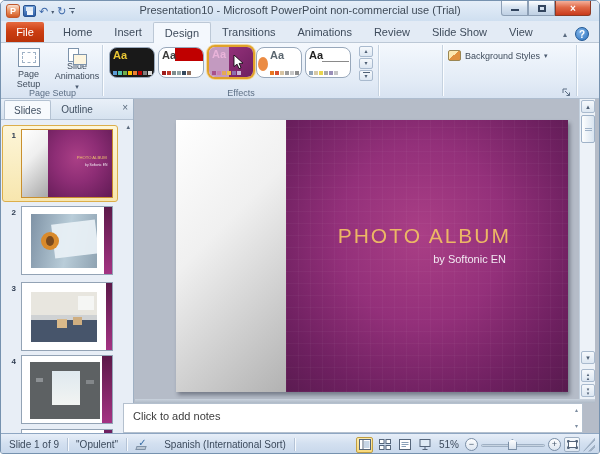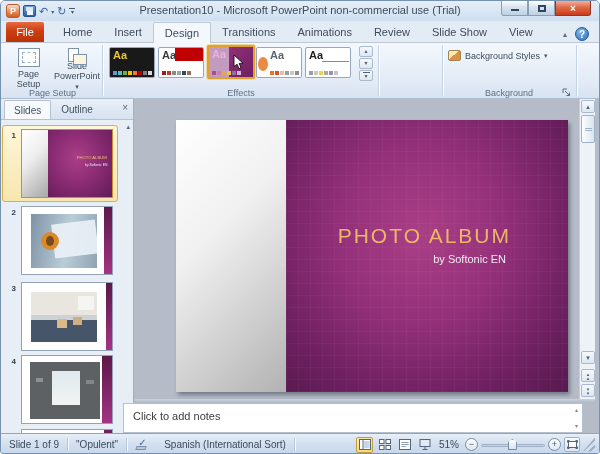--- a/index.html
+++ b/index.html
@@ -42,21 +42,21 @@
   .bigbtn{position:absolute;top:2px;width:47px;height:47px;border-radius:3px;display:flex;flex-direction:column;align-items:center;padding-top:3px;gap:2px}
   .bigbtn .blabel{font-size:9px;color:#3f4c5c;text-align:center;line-height:10px}
   .icon-page{width:22px;height:19px;background:#fff;border:1px solid #7d93ab;position:relative}
   .icon-page:before{content:"";position:absolute;left:3px;top:3px;right:3px;bottom:3px;border:1px dashed #9fb2c6}
   .icon-orient{width:22px;height:19px;position:relative}
   .icon-orient .p1{position:absolute;left:2px;top:0;width:11px;height:14px;background:#fff;border:1px solid #7d93ab}
   .icon-orient .p2{position:absolute;left:7px;top:6px;width:14px;height:11px;background:#fdf5df;border:1px solid #7d93ab}
   .caret{font-size:7px;color:#4a5a70}
 
   
-  .theme{position:absolute;top:4px;width:46px;height:31px;background:#fff;border:1px solid #98a8bb;border-radius:2px;overflow:hidden}
+  .theme{position:absolute;top:4px;width:46px;height:31px;background:#fff;border:1px solid #98a8bb;border-radius:8px;overflow:hidden}
   .theme .aa{position:absolute;left:3px;top:1px;font-size:11px;font-weight:bold}
   .theme .strip{position:absolute;left:3px;bottom:2px;display:flex;gap:1px}
   .theme .strip i{display:block;width:4px;height:4px}
   .theme.sel{top:2px;width:48px;height:34px;border:2px solid #e0a22a;box-shadow:0 0 0 1px #f3d9a0}
   .t-dark{background:#191919}
   .t-dark .aa{color:#e8c635}
   .t-red .redrect{position:absolute;right:0;top:0;width:28px;height:13px;background:#c00000}
   .t-red .aa{color:#3c3c3c}
   .t-purple .lh{position:absolute;left:0;top:0;width:20px;height:100%;background:#c39ac0}
   .t-purple .rh{position:absolute;left:20px;top:0;right:0;height:100%;background:linear-gradient(135deg,#933079,#6e2060)}
@@ -213,21 +213,21 @@
     <div class="grp" style="left:2px;width:99px">
       <div class="bigbtn" style="left:2px">
         <span class="icon-page"></span>
         <span class="blabel" style="width:40px">Page Setup</span>
       </div>
       <div class="bigbtn" style="left:50px;width:48px">
         <span class="icon-orient">
             <span class="p1"></span>
             <span class="p2"></span>
           </span>
-        <span class="blabel" style="width:48px"><span>Slide PowerPoint</span> <span class="caret">▾</span></span>
+        <span class="blabel" style="width:48px"><span>Slide Animations</span> <span class="caret">▾</span></span>
       </div>
       <div class="grouplabel">Page Setup</div>
     </div>
     <div class="gsep" style="left:101px"></div>
 
     <div class="grp" style="left:103px;width:274px">
       <div class="theme t-dark" style="left:5px">
         <span class="aa">Aa</span>
         <span class="strip">
             <i style="background:#5b9bd5"></i>
@@ -309,21 +309,20 @@
     <div class="gsep" style="left:377px"></div>
 
     <div class="gsep" style="left:441px"></div>
 
     <div class="grp" style="left:443px;width:130px">
       <div class="bgrow" style="left:4px;top:7px">
         <span class="icon-bgstyle"></span>
         <span class="bglabel">Background Styles</span>
         <span class="caret">▾</span>
       </div>
-      <div class="grouplabel">Background</div>
       <span class="launcher">
         <svg width="9" height="9" viewBox="0 0 9 9">
             <path d="M1 1 H5 M1 1 V5 M3 3 L7.5 7.5 M7.5 4.5 V7.5 H4.5" stroke="#5d6f85" stroke-width="1" fill="none"></path>
           </svg>
       </span>
     </div>
     <div class="gsep" style="left:575px"></div>
   </div>
 
   <div class="workspace">

